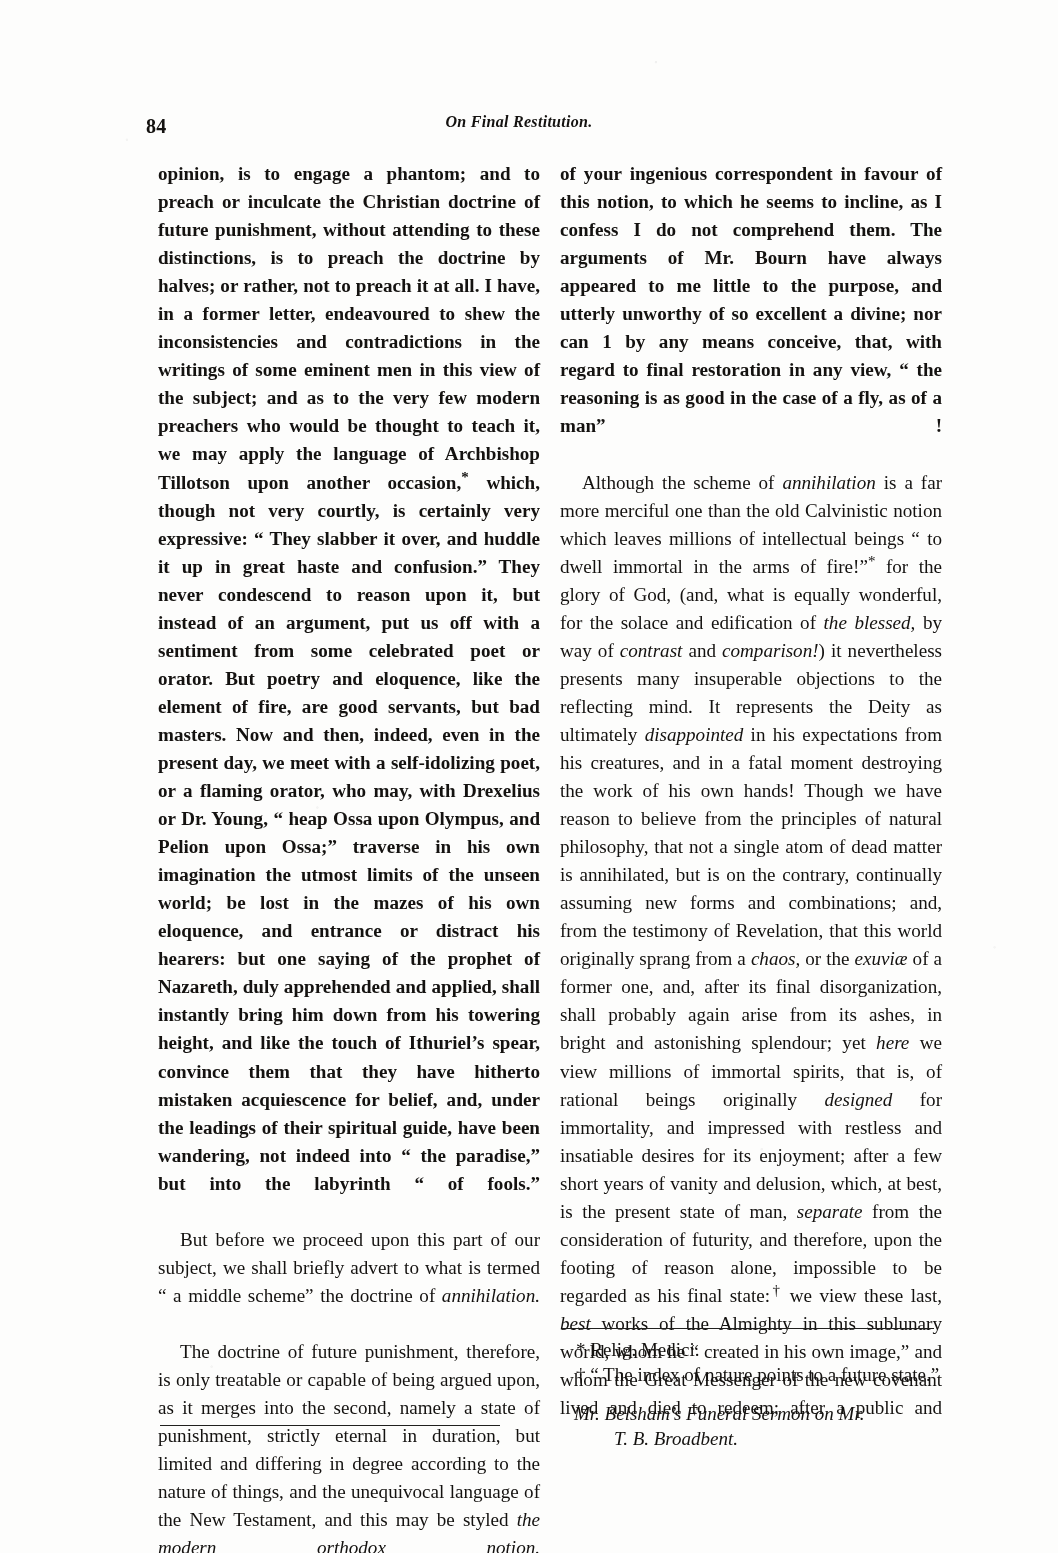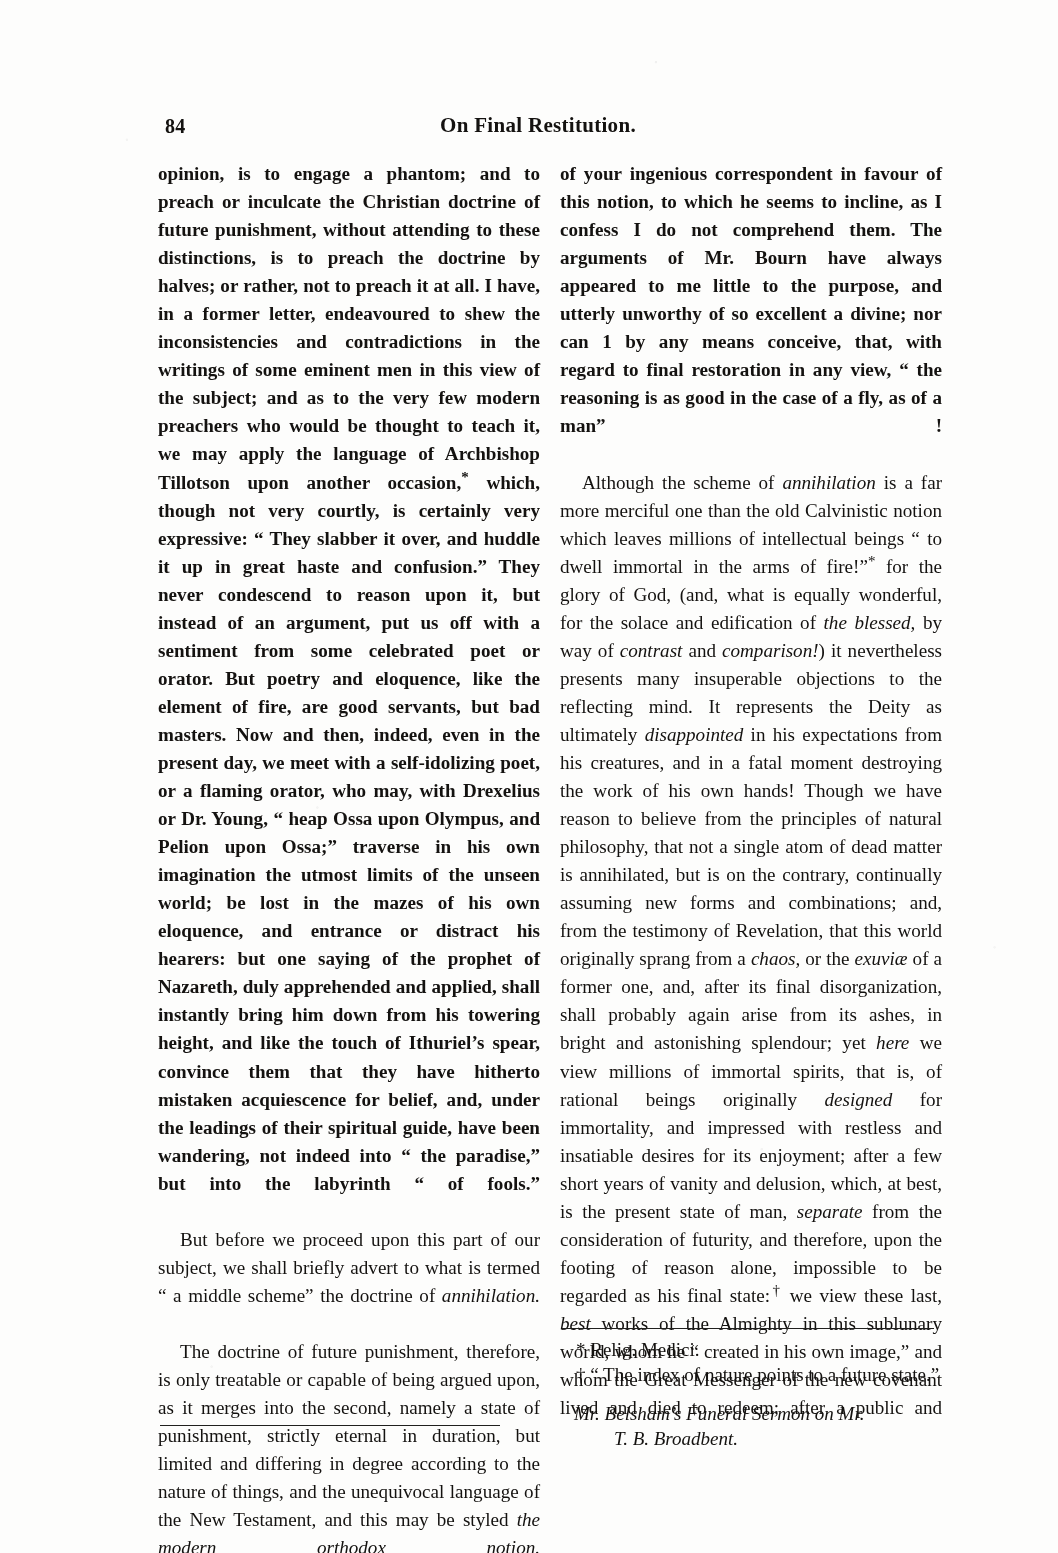--- a/index.html
+++ b/index.html
@@ -31,43 +31,44 @@
       radial-gradient(circle at 62% 4%, rgba(0,0,0,0.05) 0 1px, transparent 1.6px),
       radial-gradient(circle at 88% 17%, rgba(0,0,0,0.045) 0 1px, transparent 1.6px),
       radial-gradient(circle at 30% 52%, rgba(0,0,0,0.035) 0 1px, transparent 1.6px),
       radial-gradient(circle at 72% 74%, rgba(0,0,0,0.04) 0 1px, transparent 1.6px),
       radial-gradient(circle at 20% 88%, rgba(0,0,0,0.035) 0 1px, transparent 1.6px),
       radial-gradient(circle at 94% 61%, rgba(0,0,0,0.03) 0 1px, transparent 1.6px);
   }
 
   .header {
     position: absolute;
-    left: 165px;
+    left: 146px;
     top: 113px;
     width: 782px;
     height: 30px;
   }
 
   .folio {
     position: absolute;
     left: 0;
     top: 2px;
     font-size: 20px;
     font-weight: 700;
     letter-spacing: 0.2px;
   }
 
   .running-title {
     position: absolute;
     left: 0;
     right: 0;
     top: 0;
     text-align: center;
+    font-style: italic;
     font-weight: 700;
-    font-size: 21px;
+    font-size: 16px;
     letter-spacing: 0.3px;
     transform: translateX(-18px);
   }
 
   .columns {
     position: absolute;
     left: 158px;
     top: 160px;
     width: 784px;
     height: 1330px;

